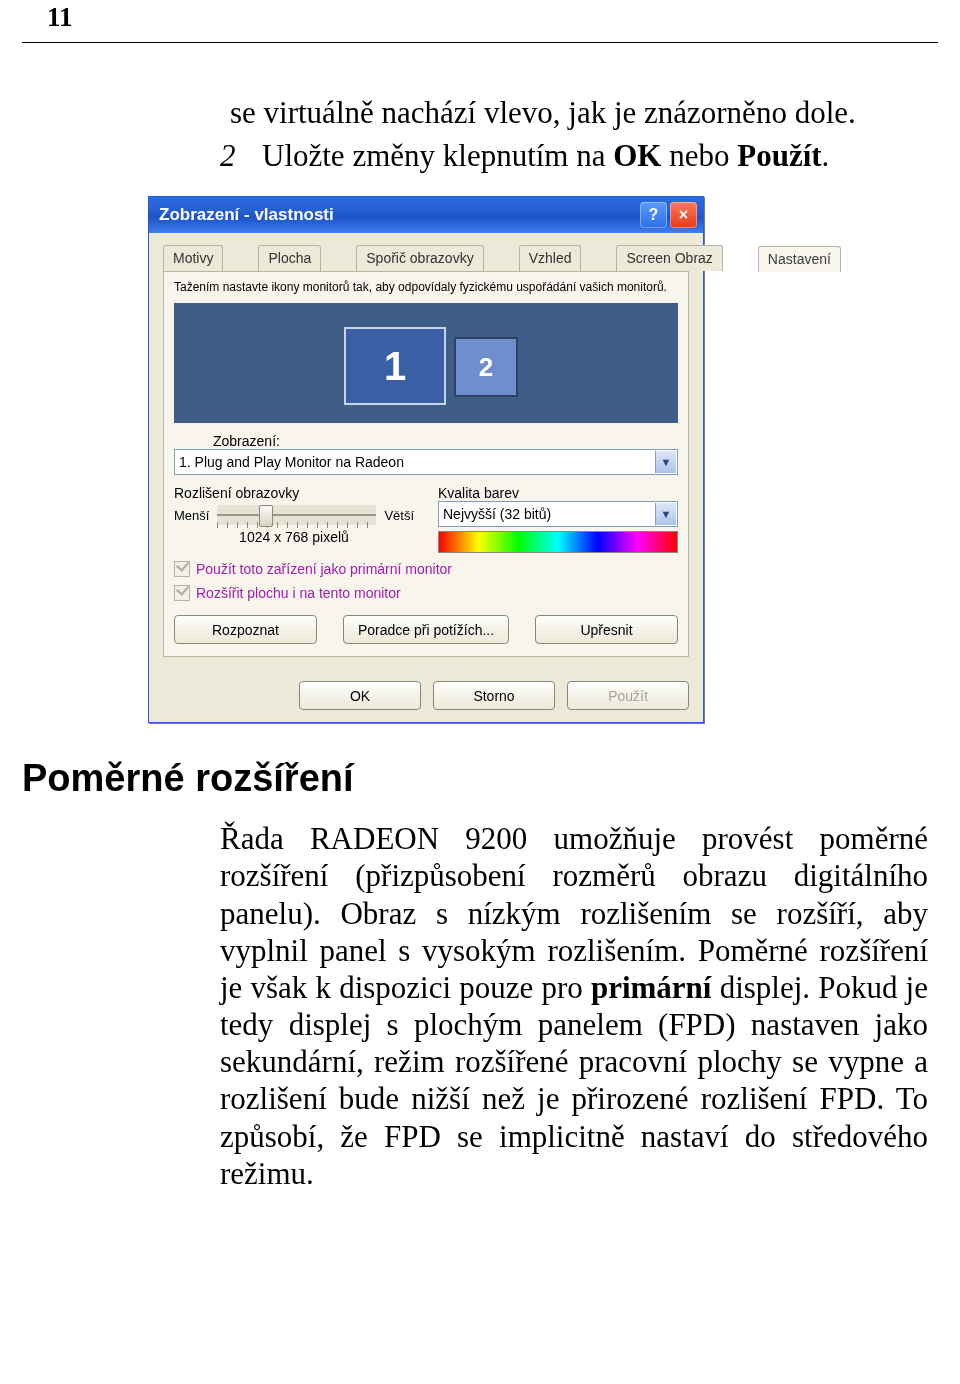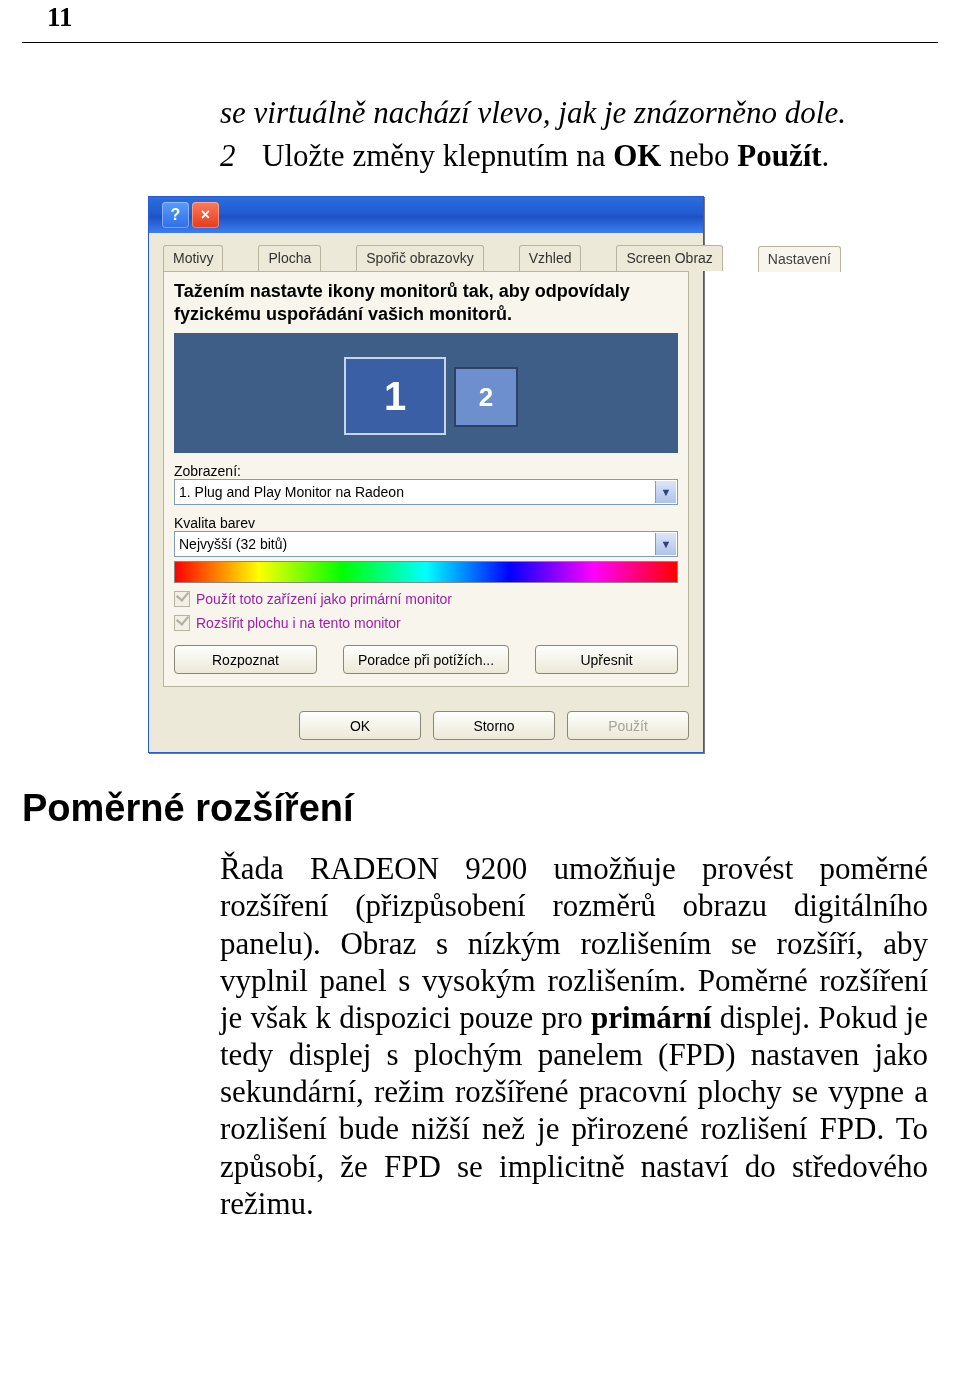--- a/index.html
+++ b/index.html
@@ -30,21 +30,21 @@
     left: 22px;
     width: 916px;
     height: 0;
     border-top: 1.5px solid #000;
   }
   .intro {
     padding: 95px 32px 0 220px;
     font-size: 31px;
     line-height: 1.18;
   }
-  .intro .p1 { margin: 0 0 6px 0; font-style: italic; }
+  .intro .p1 { margin: 0 0 6px 10px; }
   .step-row {
     display: flex;
     align-items: flex-start;
     margin-top: 4px;
   }
   .step-num {
     font-style: italic;
     width: 42px;
     flex: 0 0 42px;
     text-align: left;
@@ -117,41 +117,41 @@
     z-index: 2;
     color: #404040;
   }
   .panel-content {
     border: 1px solid #b7b49f;
     border-top: none;
     background: #f7f5ec;
     padding: 8px 10px 12px 10px;
     font-size: 14px;
   }
-  .hintline { font-size: 18px; line-height: 1.25; font-weight: bold; }
+  .hintline { font-size: 12px; line-height: 1.25; }
   .monitor-arena {
     width: 100%;
     height: 120px;
     margin: 8px 0 10px 0;
     background: #3e5e88;
     position: relative;
   }
   .monitor {
     position: absolute;
     border: 2px solid #2e4160;
     background: #5b84c8;
     color: #fff;
     font-family: Arial, sans-serif;
     font-weight: bold;
     display: flex; align-items: center; justify-content: center;
   }
   .mon1 { left: 170px; top: 24px; width: 98px; height: 74px; font-size: 40px; background:#3a5fa5; border-color:#c6d4ec; }
   .mon2 { left: 280px; top: 34px; width: 60px; height: 56px; font-size: 26px; background:#6e8fcd; }
 
-  .fieldlabel { display:block; margin-top:6px; }
+  .fieldlabel { display:block; margin-top:6px;margin-left:39px; }
   .combo {
     width: 100%;
     box-sizing: border-box;
     height: 25px;
     border: 1px solid #7f9db9;
     background: #fff;
     padding: 12px 4px;
     display: flex; align-items: center;
     position: relative;
     font-size: 14px;
@@ -241,20 +241,21 @@
       <div class="step-num">2</div>
       <div class="step-text">
         <span>Uložte změny klepnutím na </span><span class="bold">OK</span><span> nebo </span><span class="bold">Použít</span><span>.</span>
       </div>
     </div>
   </div>
 
   <div class="winwrap">
     <div class="dialog-outer">
       <div class="titlebar">
+        <span class="title">Zobrazení - vlastnosti</span>
         <div class="winbtn help">?</div>
         <div class="winbtn close">×</div>
       </div>
 
       <div class="panel-bg">
         <div class="tabstrip">
           <div class="tab">Motivy</div>
           <div class="tab">Plocha</div>
           <div class="tab">Spořič obrazovky</div>
           <div class="tab">Vzhled</div>
@@ -270,20 +271,32 @@
             <div class="monitor mon2">2</div>
           </div>
 
           <span class="fieldlabel">Zobrazení:</span>
           <div class="combo">
             <span>1. Plug and Play Monitor na Radeon</span>
             <span class="chev">▼</span>
           </div>
 
           <div class="halves">
+            <div class="half">
+              <div class="lbl">Rozlišení obrazovky</div>
+              <div class="slider-row">
+                <span class="slider-end">Menší</span>
+                <div class="slider">
+                  <div class="ticks"></div>
+                  <div class="thumb"></div>
+                </div>
+                <span class="slider-end">Větší</span>
+              </div>
+              <div class="reslabel">1024 x 768 pixelů</div>
+            </div>
 
             <div class="half">
               <div class="lbl">Kvalita barev</div>
               <div class="combo colorcombo">
                 <span>Nejvyšší (32 bitů)</span>
                 <span class="chev">▼</span>
               </div>
               <div class="spectrum"></div>
             </div>
           </div>

